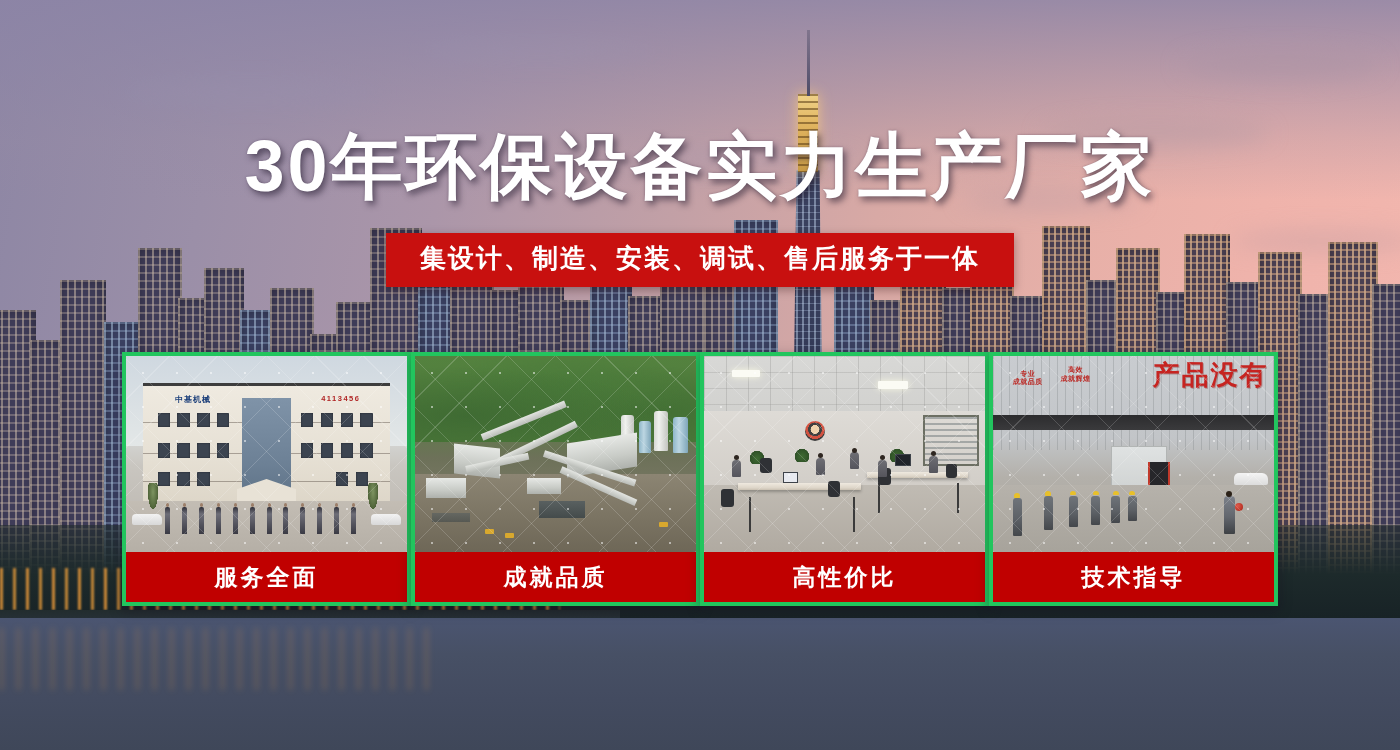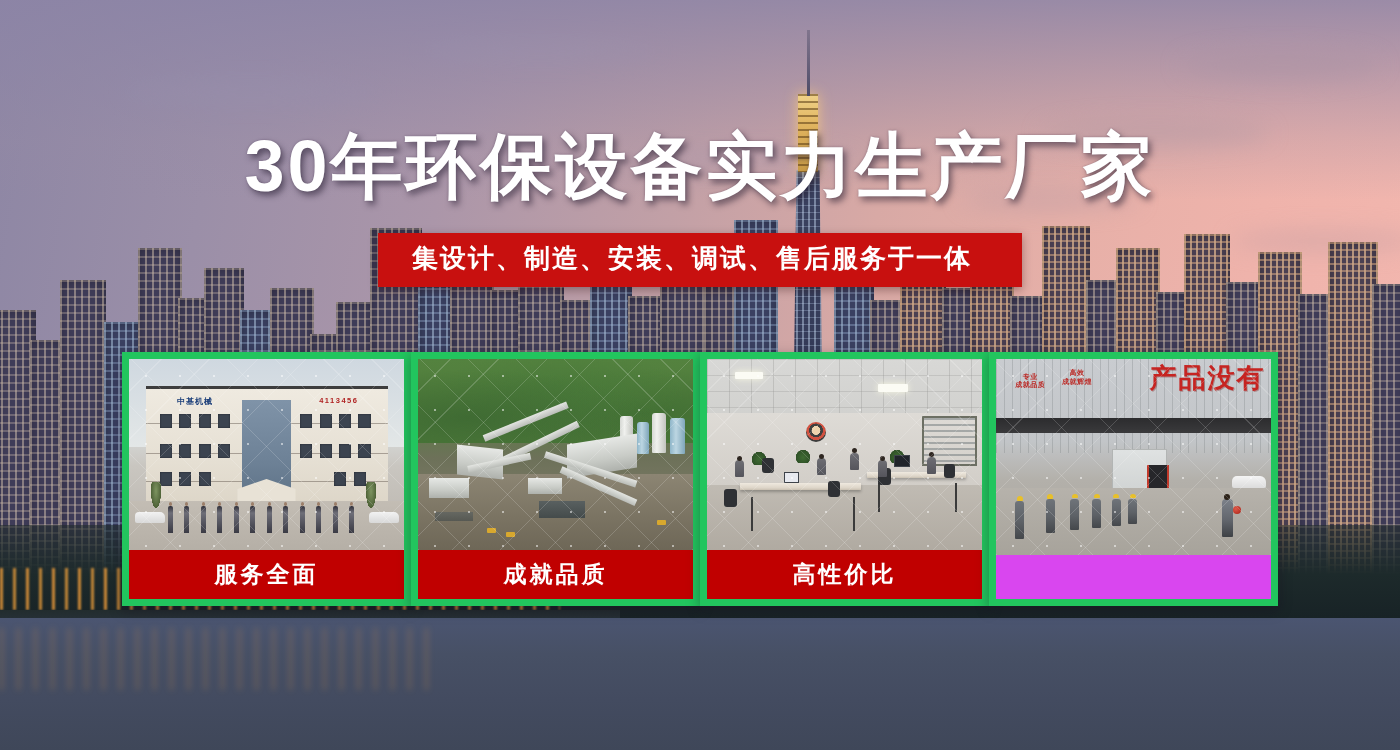--- a/index.html
+++ b/index.html
@@ -142,43 +142,43 @@
     text-shadow:3px 4px 6px rgba(35,25,45,.55), 0 0 2px rgba(60,40,70,.4);
     white-space:nowrap;
     line-height:1;
   }
 
   
   .subtitle-bar{
     position:absolute; left:50%; top:233px;
     transform:translateX(-50%);
     background:#c8100f;
-    padding:11px 50px 13px 34px;
+    padding:11px 34px 13px 34px;
     box-shadow:0 3px 9px rgba(40,10,10,.35);
   }
   .subtitle-text{
     font-size:26px;
     font-weight:bold;
     color:#ffffff;
     letter-spacing:2px;
     white-space:nowrap;
     line-height:1.15;
   }
 
   
   .cards{
     position:absolute; left:122px; top:352px;
     width:1156px; height:254px;
     display:flex;
     justify-content:space-between;
   }
   .card{
     width:316px; height:254px;
-    background:#d946ef;
-    border:7px solid #22c55e;
+    background:#22c55e;
+    border:4px solid #22c55e;
     box-shadow:0 4px 12px rgba(20,10,30,.35);
     display:flex;
     flex-direction:column;
     overflow:hidden;
   }
   .card-photo{
     position:relative;
     width:100%;
     height:196px;
     overflow:hidden;
@@ -663,16 +663,17 @@
         <div class="p4-worker" style="left:18%; bottom:11%; height:34px;"></div>
         <div class="p4-worker" style="left:27%; bottom:13%; height:31px;"></div>
         <div class="p4-worker" style="left:35%; bottom:14%; height:29px;"></div>
         <div class="p4-worker" style="left:42%; bottom:15%; height:27px;"></div>
         <div class="p4-worker" style="left:48%; bottom:16%; height:25px;"></div>
         <div class="p4-boss" style="right:14%; bottom:9%;"></div>
         <div class="p4-helmet" style="right:11%; bottom:21%;"></div>
         <div class="wm"></div>
           <div class="wm-dots"></div>
       </div>
+      <div class="card-caption">技术指导</div>
     </div>
 
   </div>
 </div>
 
 </body></html>

